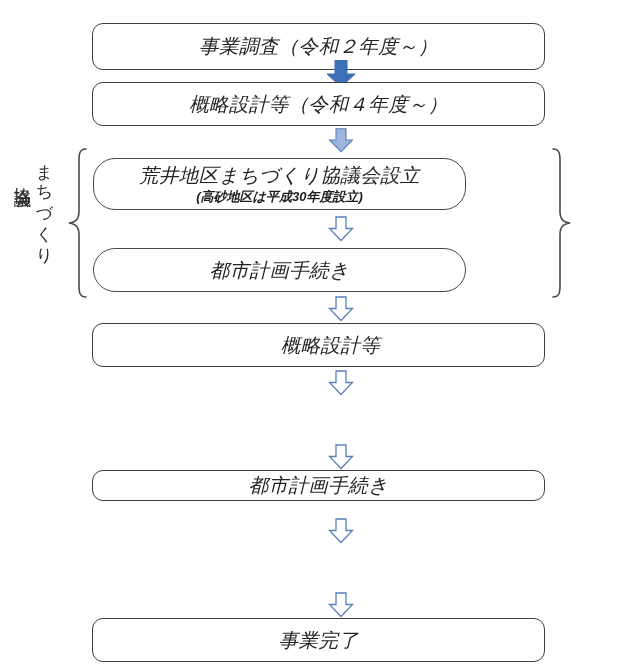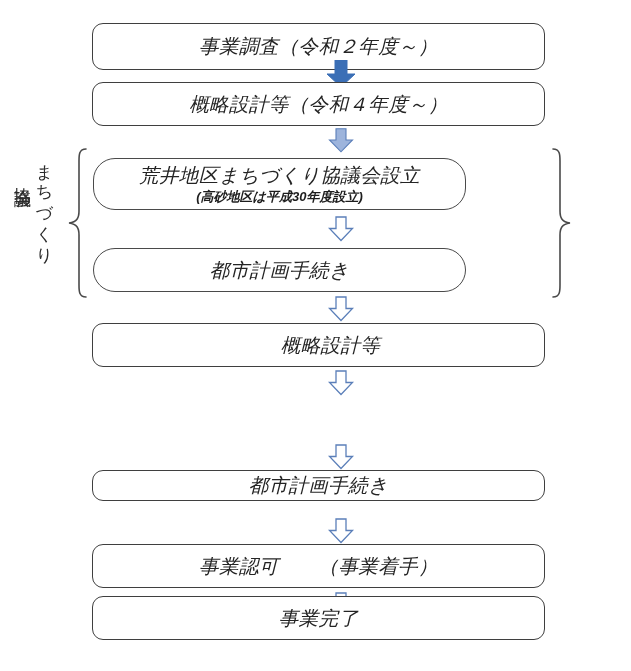--- a/index.html
+++ b/index.html
@@ -177,27 +177,24 @@
   <div class="node" style="top:470px; height:31px;">
     <div class="label">都市計画手続き</div>
   </div>
 
   <div class="arrow" style="top:518px;">
     <svg width="30" height="26" viewBox="0 0 30 26">
       <polygon points="10,1 20,1 20,12.5 26.5,12.5 15,24.5 3.5,12.5 10,12.5" fill="#ffffff" stroke="#5b7fb9" stroke-width="1.3"></polygon>
     </svg>
   </div>
 
-  <div class="node" style="top:544px; height:44px;">
-    <div class="label">事業認可　　（事業着手）</div>
-  </div>
 
   <div class="arrow" style="top:592px;">
     <svg width="30" height="26" viewBox="0 0 30 26">
       <polygon points="10,1 20,1 20,12.5 26.5,12.5 15,24.5 3.5,12.5 10,12.5" fill="#ffffff" stroke="#5b7fb9" stroke-width="1.3"></polygon>
     </svg>
   </div>
 
-  <div class="node" style="top:596px; height:44px;">
+  <div class="node" style="top:618px; height:44px;">
     <div class="label">事業完了</div>
   </div>
 
 </div>
 
 </body></html>

